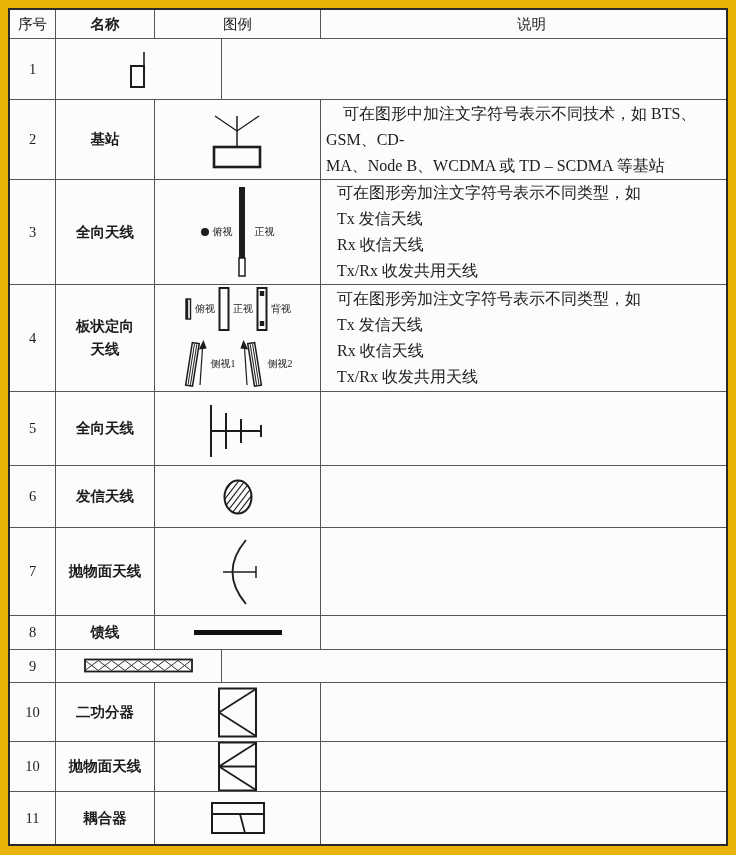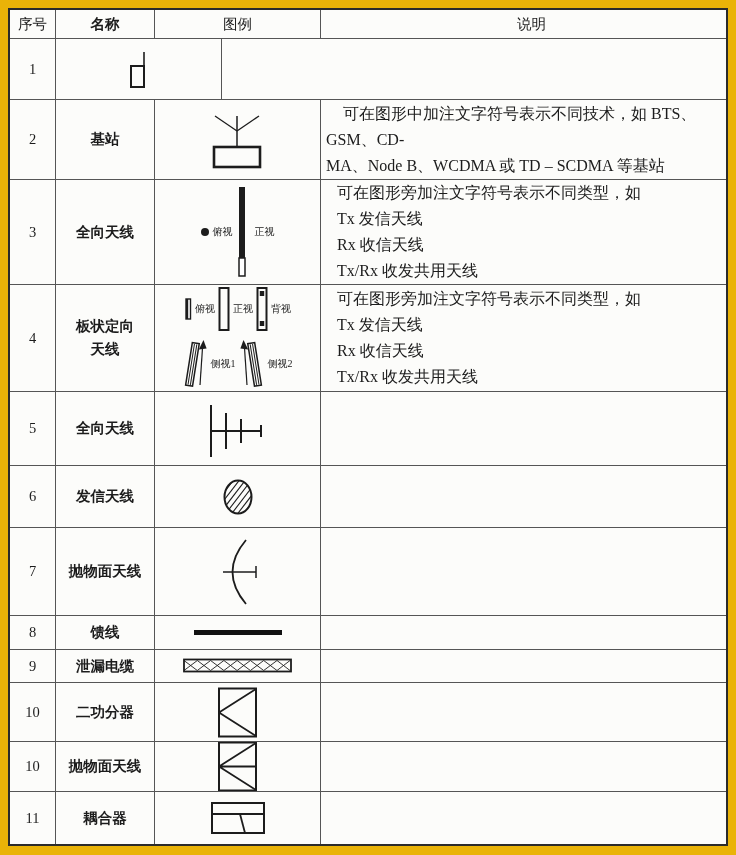--- a/index.html
+++ b/index.html
@@ -218,21 +218,20 @@
       <div class="cell c1">8</div>
       <div class="cell c2">馈线</div>
       <div class="cell c3">
           <div class="feeder"></div>
         </div>
       <div class="cell c4"></div>
     </div>
 
     <div class="row" style="height:32px">
       <div class="cell c1">9</div>
-      <div class="cell c2">泄漏电缆</div>
       <div class="cell c3">
         <svg width="110" height="16" viewBox="0 0 110 16">
           <rect x="1" y="1.5" width="107" height="12" fill="none" stroke="#1c1c1c" stroke-width="1.8"></rect>
           <path d="M1,2.5 L14.3,12.5 M1,12.5 L14.3,2.5 M14.3,2.5 L27.6,12.5 M14.3,12.5 L27.6,2.5 M27.6,2.5 L40.9,12.5 M27.6,12.5 L40.9,2.5 M40.9,2.5 L54.1,12.5 M40.9,12.5 L54.1,2.5 M54.1,2.5 L67.4,12.5 M54.1,12.5 L67.4,2.5 M67.4,2.5 L80.7,12.5 M67.4,12.5 L80.7,2.5 M80.7,2.5 L94,12.5 M80.7,12.5 L94,2.5 M94,2.5 L107,12.5 M94,12.5 L107,2.5" stroke="#1c1c1c" stroke-width="0.9" fill="none"></path>
         </svg>
       </div>
       <div class="cell c4"></div>
     </div>
 
     <div class="row" style="height:58px">

